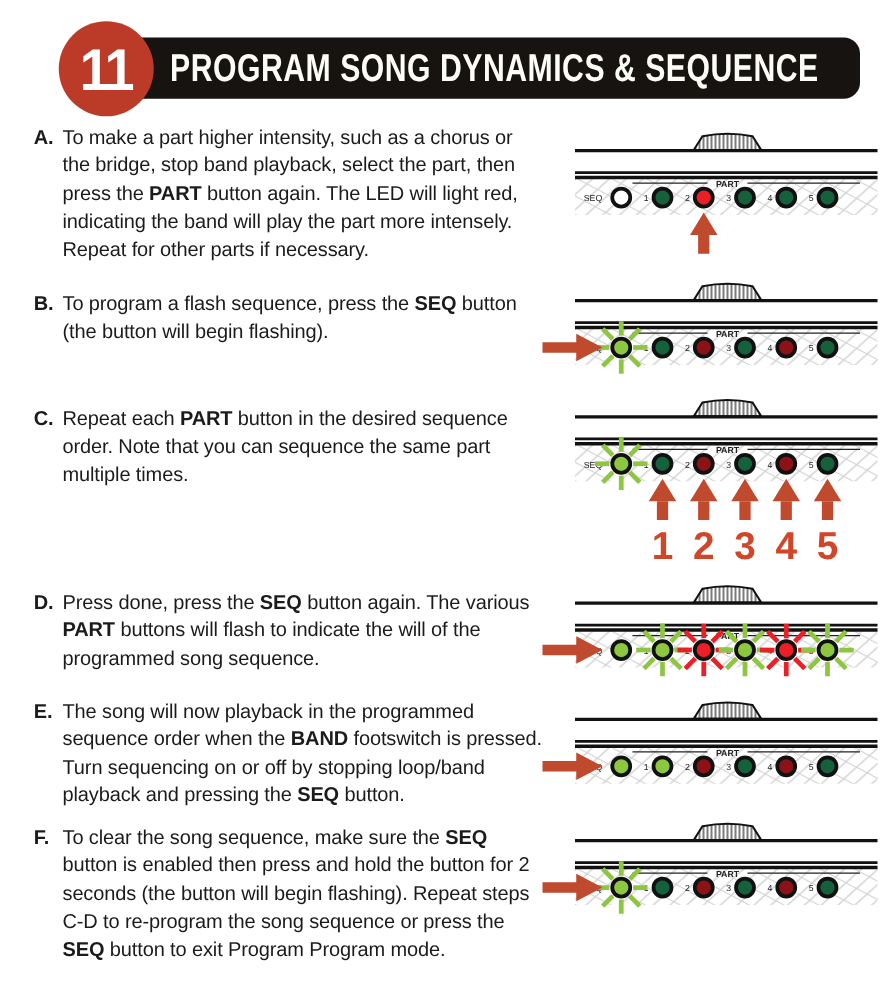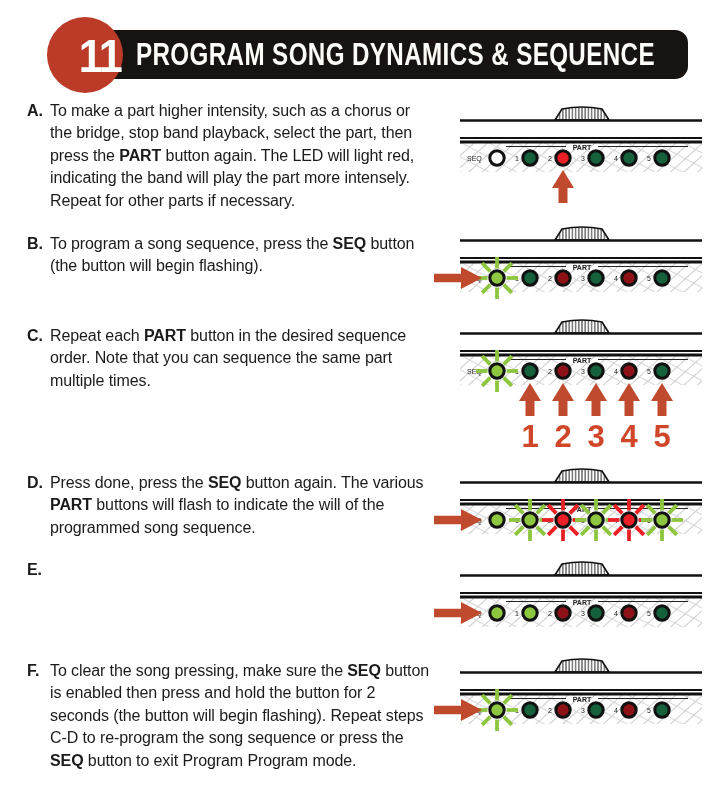--- a/index.html
+++ b/index.html
@@ -3,21 +3,21 @@
 <meta charset="utf-8">
 <style>
   html,body{margin:0;padding:0;}
   body{background:#fff;font-family:"Liberation Sans",sans-serif;}
   #page{position:relative;width:705px;height:802px;background:#ffffff;overflow:hidden;}
 
   
   #header-bar{position:absolute;left:70px;top:30px;width:618px;height:49px;
     background:#161310;border-radius:13px;}
   #step-badge{position:absolute;left:47px;top:17px;width:76px;height:76px;
-    border-radius:50%;background:#bc3b28;display:flex;align-items:center;justify-content:flex-end;}
+    border-radius:50%;background:#bc3b28;display:flex;align-items:center;justify-content:center;}
   #step-badge span{color:#fff;font-weight:bold;font-size:47px;letter-spacing:-2px;
     transform:scaleX(.92);}
   #page-title{position:absolute;left:136px;top:30px;height:49px;line-height:50px;
     color:#fdfdf8;font-weight:bold;font-size:31px;letter-spacing:.5px;white-space:nowrap;
     transform:scaleX(.78);transform-origin:left center;}
 
   
   .step{position:absolute;left:27px;width:408px;padding-left:23px;box-sizing:border-box;
     font-size:16px;line-height:22.4px;color:#1b1b1b;letter-spacing:-0.1px;}
   .step .letter{position:absolute;left:0;top:0;font-weight:bold;}
@@ -41,36 +41,37 @@
     <span>11</span>
   </div>
   <div id="page-title">PROGRAM SONG DYNAMICS &amp; SEQUENCE</div>
 
   <div class="step" id="step-0">
     <span class="letter">A.</span>
     <span class="txt"><span>To make a part higher intensity, such as a chorus or the bridge, stop band playback, select the part, then press the </span><b>PART</b><span> button again. The LED will light red, indicating the band will play the part more intensely. Repeat for other parts if necessary.</span></span>
   </div>
   <div class="step" id="step-1">
     <span class="letter">B.</span>
-    <span class="txt"><span>To program a song sequence, press the </span><b>SEQ</b><span> button (the button will begin flashing).</span></span>
+    <span class="txt"><span>To program a flash sequence, press the </span><b>SEQ</b><span> button (the button will begin flashing).</span></span>
   </div>
   <div class="step" id="step-2">
     <span class="letter">C.</span>
     <span class="txt"><span>Repeat each </span><b>PART</b><span> button in the desired sequence order. Note that you can sequence the same part multiple times.</span></span>
   </div>
   <div class="step" id="step-3">
     <span class="letter">D.</span>
     <span class="txt"><span>Press done, press the </span><b>SEQ</b><span> button again. The various </span><b>PART</b><span> buttons will flash to indicate the will of the programmed song sequence.</span></span>
   </div>
   <div class="step" id="step-4">
     <span class="letter">E.</span>
+    <span class="txt"><span>The song will now playback in the programmed sequence order when the </span><b>BAND</b><span> footswitch is pressed. Turn sequencing on or off by stopping loop/band playback and pressing the </span><b>SEQ</b><span> button.</span></span>
   </div>
   <div class="step" id="step-5">
     <span class="letter">F.</span>
-    <span class="txt"><span>To clear the song pressing, make sure the </span><b>SEQ</b><span> button is enabled then press and hold the button for 2 seconds (the button will begin flashing). Repeat steps C-D to re-program the song sequence or press the </span><b>SEQ</b><span> button to exit Program Program mode.</span></span>
+    <span class="txt"><span>To clear the song sequence, make sure the </span><b>SEQ</b><span> button is enabled then press and hold the button for 2 seconds (the button will begin flashing). Repeat steps C-D to re-program the song sequence or press the </span><b>SEQ</b><span> button to exit Program Program mode.</span></span>
   </div>
 
   <div class="illo" id="illo-0">
       <svg width="275" height="102" viewBox="0 0 275 102">
         <defs>
           <pattern id="h1-0" width="9" height="9" patternUnits="userSpaceOnUse" patternTransform="rotate(48)">
             <line x1="4.5" y1="0" x2="4.5" y2="9" stroke="#c6c6c6" stroke-width="0.9"></line>
           </pattern>
           <pattern id="h2-0" width="13" height="13" patternUnits="userSpaceOnUse" patternTransform="rotate(-62)">
             <line x1="6.5" y1="0" x2="6.5" y2="13" stroke="#d2d2d2" stroke-width="0.9"></line>

